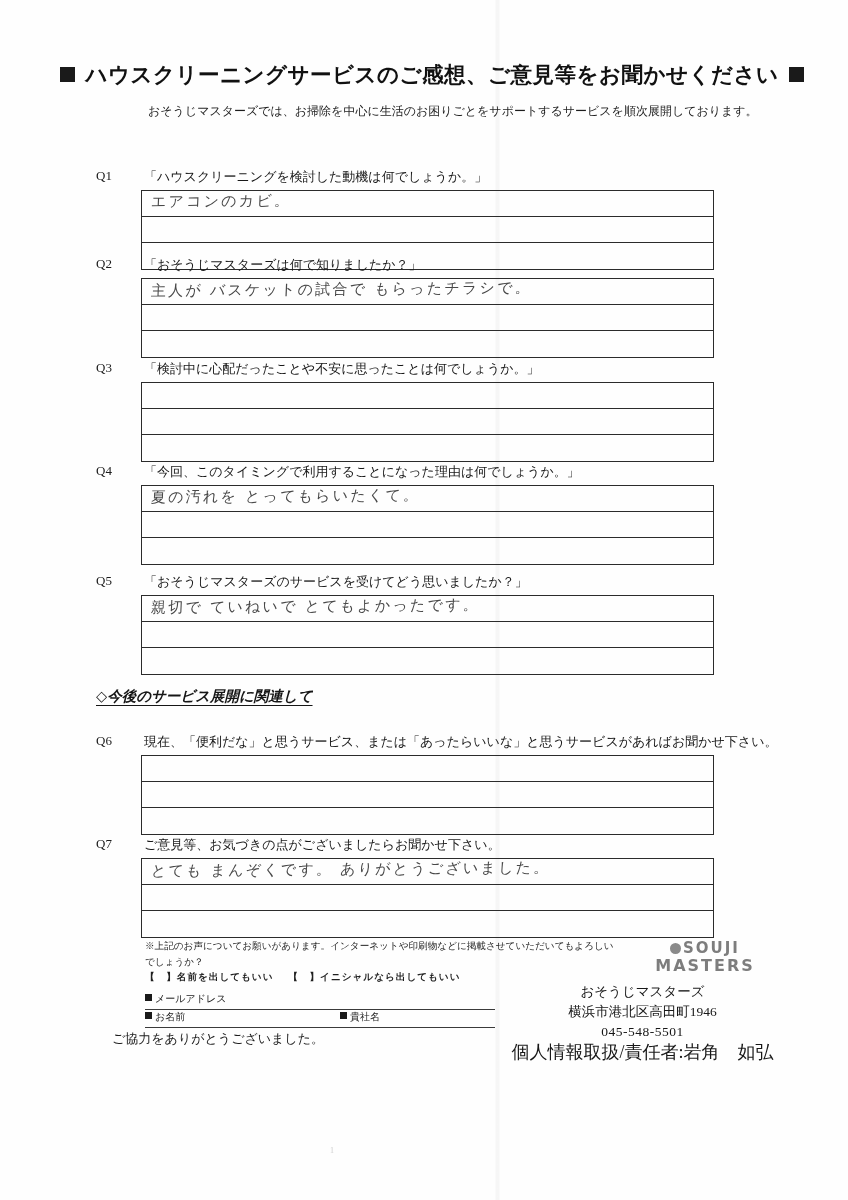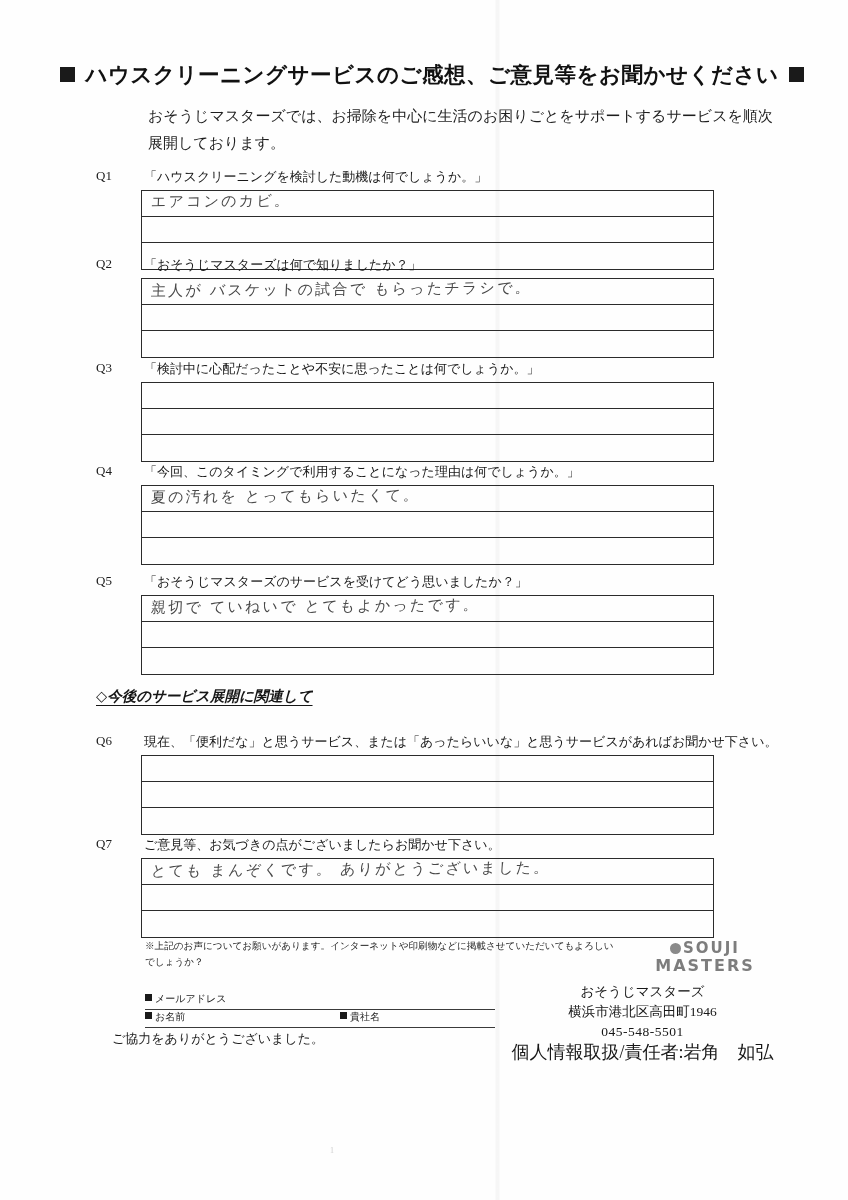--- a/index.html
+++ b/index.html
@@ -47,22 +47,22 @@
     font-weight: 700;
     letter-spacing: .5px;
     white-space: nowrap;
     color: #111;
   }
   .lede {
     position: absolute;
     left: 148px;
     top: 103px;
     width: 625px;
-    font-size: 15px;
-    line-height: 27px;
+    font-size: 12px;
+    line-height: 17px;
     color: #1d1d1d;
   }
   
   .qrow {
     position: absolute;
     left: 96px;
     width: 680px;
   }
   .qlabel {
     position: absolute;
@@ -299,20 +299,25 @@
       <div class="aline">
         <span class="hand">とても まんぞくです。 ありがとうございました。</span>
       </div>
       <div class="aline"></div>
       <div class="aline"></div>
     </div>
   </div>
 
   <div class="fine">
     <div>※上記のお声についてお願いがあります。インターネットや印刷物などに掲載させていただいてもよろしいでしょうか？</div>
+    <div>
+      <span class="brk">【　】名前を出してもいい</span>
+      <span style="display:inline-block;width:10px;"></span>
+      <span class="brk">【　】イニシャルなら出してもいい</span>
+    </div>
   </div>
 
   <div class="fields">
     <div class="fieldrow">
       <span><span class="bsq"></span><span>メールアドレス</span></span>
     </div>
     <div class="fieldrow">
       <span><span class="bsq"></span><span>お名前</span></span>
       <span class="f-right"><span class="bsq"></span><span>貴社名</span></span>
     </div>

